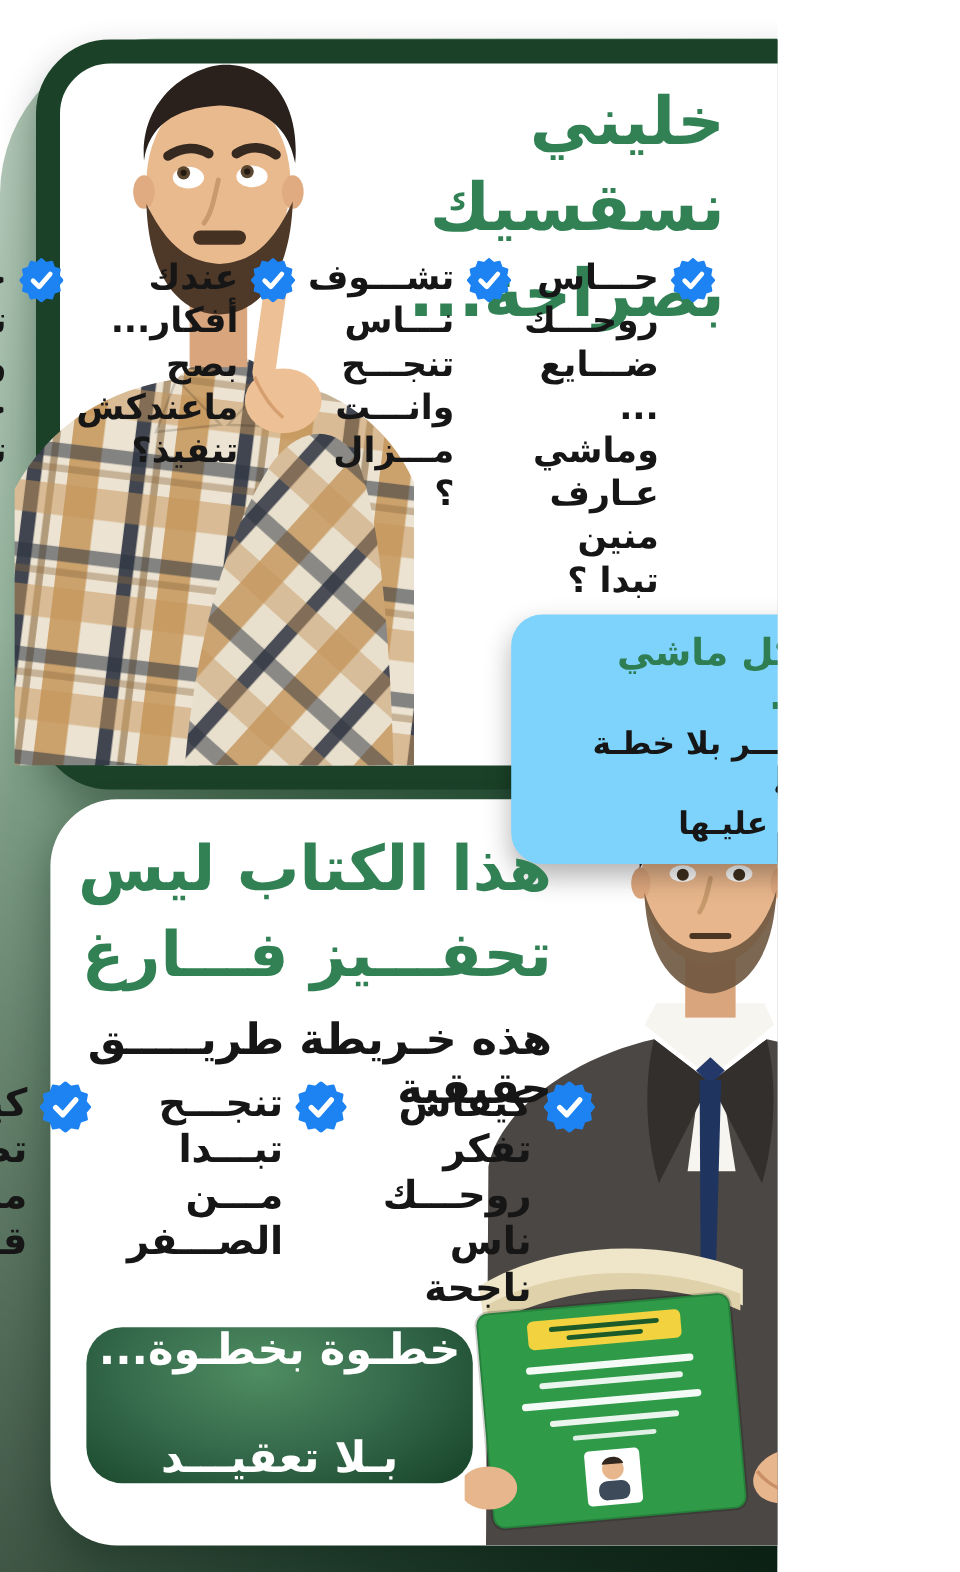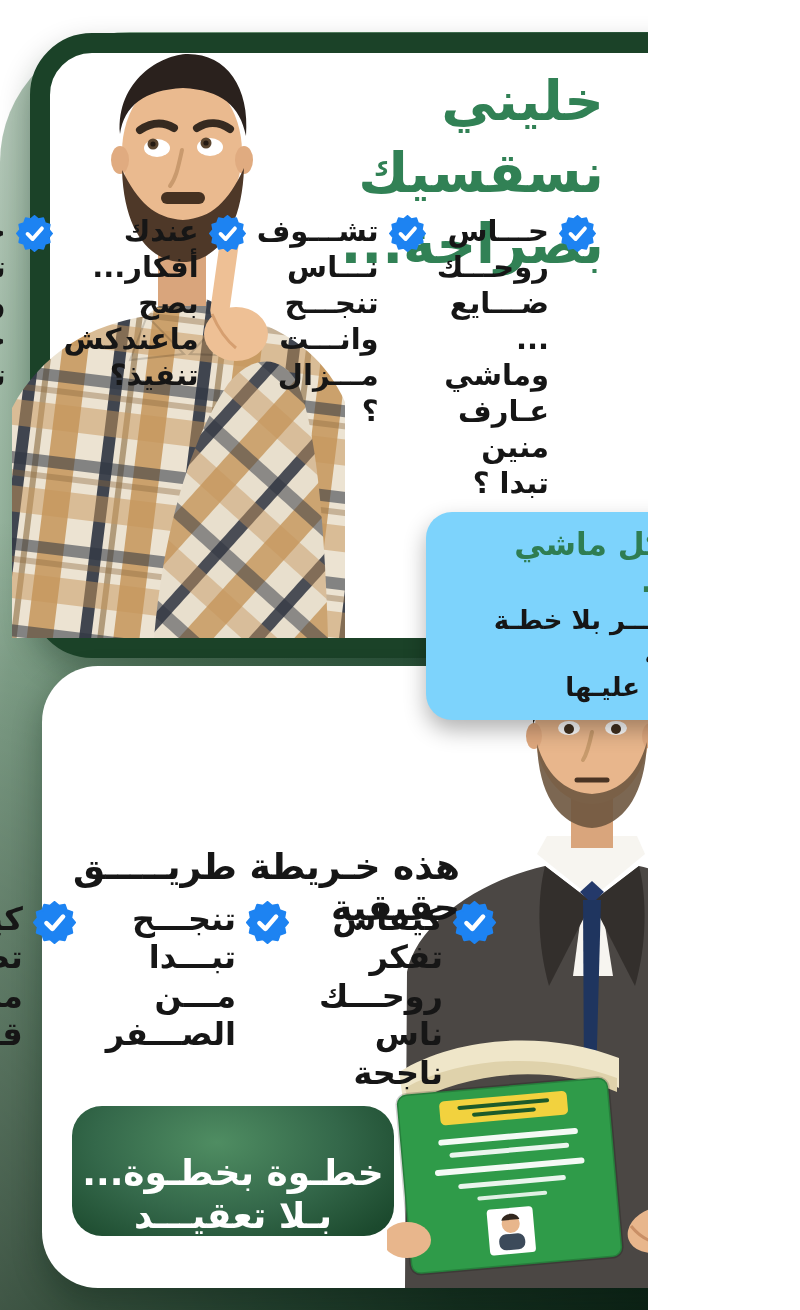--- a/index.html
+++ b/index.html
@@ -39,21 +39,21 @@
   .callout{
     position:absolute;z-index:3;left:426px;top:512px;width:332px;box-sizing:border-box;
     background:#7dd3fc;border-radius:26px;padding:14px 20px 16px;
     box-shadow:0 10px 22px rgba(0,0,0,.30);text-align:right;
   }
   .callout-title{color:#2f7d52;font-size:31px;line-height:1.2;}
   .callout-body{color:#161616;font-size:26px;line-height:1.28;margin-top:4px;}
   .cta{
     position:absolute;z-index:3;left:72px;top:1106px;width:322px;height:130px;border-radius:30px;
     background:radial-gradient(90% 130% at 45% 28%, #4f8d62 0%, #34684a 42%, #1c4a2e 74%, #123722 100%);
-    color:#ffffff;text-align:center;display:flex;flex-direction:column;justify-content:flex-end;gap:4px;
+    color:#ffffff;text-align:center;display:flex;flex-direction:column;justify-content:space-between;gap:4px;
   }
   .cta1{font-size:36px;line-height:1.1;}
   .cta2{font-size:36px;line-height:1.1;letter-spacing:1px;}
   .hidden-defs{position:absolute;width:0;height:0;overflow:hidden;}
 </style>
 </head>
 <body>
 
 <svg class="hidden-defs" aria-hidden="true">
   <symbol id="seal" viewBox="0 0 40 40">
@@ -212,20 +212,22 @@
         <rect x="276" y="468" width="38" height="92" rx="17" fill="#c9ced4"></rect>
         <path d="M280 486 L312 486 M280 502 L312 502 M280 534 L312 534 M280 548 L312 548" stroke="#9aa1a9" stroke-width="3"></path>
         <circle cx="295" cy="514" r="23" fill="#1d2f52" stroke="#dbdfe3" stroke-width="5"></circle>
         <ellipse cx="270" cy="590" rx="30" ry="22" fill="#e8b68c" transform="rotate(-18 270 590)"></ellipse>
         <path d="M244 586 C252 596 262 602 274 604" stroke="#c98f66" stroke-width="3" fill="none"></path>
         <ellipse cx="20" cy="600" rx="24" ry="18" fill="#e8b68c"></ellipse>
       </g>
     </svg>
   </div>
 
+  <h2 class="heading heading-bottom preline" dir="rtl">هذا الكتاب ليس
+تحفـــيز فـــارغ</h2>
 
   <div class="subtitle" dir="rtl">هذه خـريطة طريـــــق حقيقية</div>
 
   <div class="bullets bullets-bottom" dir="rtl">
     <div class="bullet">
       <svg class="badge" viewBox="0 0 40 40">
           <use href="#seal"></use>
         </svg>
       <div class="btext">كيفاش تفكر روحـــك ناس ناجحة</div>
     </div>

